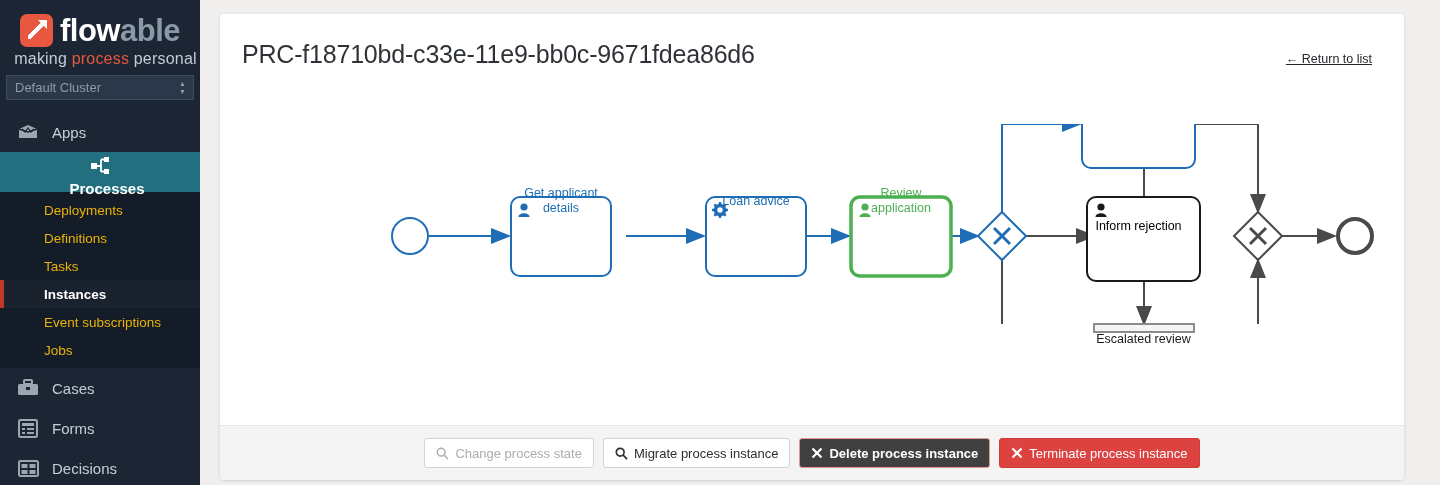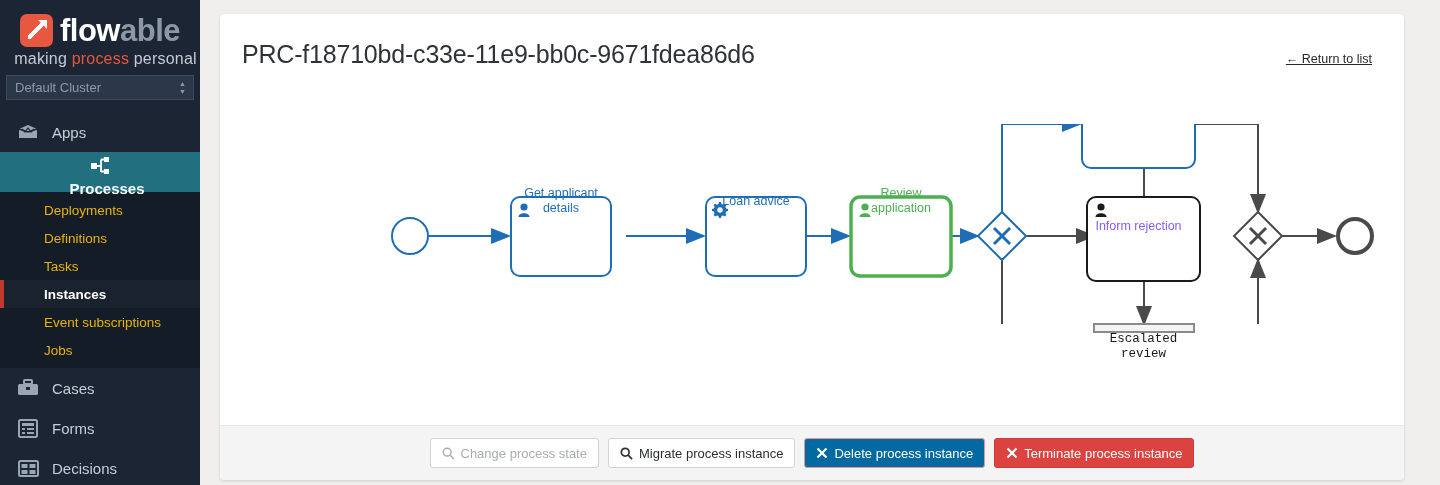--- a/index.html
+++ b/index.html
@@ -189,23 +189,24 @@
     color: #2b2f33;
   }
   .btn-default.is-disabled { color: #a9adb1; }
   .btn-default.is-disabled .bico svg { stroke: #a9adb1; }
   .btn-danger {
     background: #dc4340;
     color: #ffffff;
     border-color: #d03a37;
   }
   .btn-danger.is-disabled {
-    background: #0369a1;
+    background: #404040;
     border-color: #e79593;
     color: #ffffff;
+    font-weight: bold;
   }
   svg { display: block; }
 </style>
 </head>
 <body>
 
 <div id="app">
 
   <div id="sidebar">
 
@@ -422,22 +423,22 @@
             <path d="M870 104 L886 120 M886 104 L870 120" stroke="#4a4a4a" stroke-width="3"></path>
           </g>
 
           <circle cx="975" cy="112" r="17" fill="#ffffff" stroke="#4a4a4a" stroke-width="4"></circle>
         </svg>
 
         <div style="position:absolute; left:0; top:0; width:100%; height:100%; pointer-events:none;">
           <div style="position:absolute; left:291px; top:117px; width:100px; text-align:center; font-size:12.5px; color:#1f6eb5; line-height:15px;">Get applicant details</div>
           <div style="position:absolute; left:486px; top:125px; width:100px; text-align:center; font-size:12.5px; color:#1f6eb5; line-height:15px;">Loan advice</div>
           <div style="position:absolute; left:631px; top:117px; width:100px; text-align:center; font-size:12.5px; color:#4caf50; line-height:15px;">Review application</div>
-          <div style="position:absolute; left:862px; top:150px; width:113px; text-align:center; font-size:12.5px; color:#8b5cf6; line-height:15px;">Inform rejection</div>
-          <div style="position:absolute; left:867px; top:263px; width:113px; text-align:center; font-size:12.5px; color:#1a1a1a; line-height:15px;font-family:Liberation Mono, monospace;">Escalated review</div>
+          <div style="position:absolute; left:862px; top:150px; width:113px; text-align:center; font-size:12.5px; color:#000000; line-height:15px;">Inform rejection</div>
+          <div style="position:absolute; left:867px; top:263px; width:113px; text-align:center; font-size:12.5px; color:#1a1a1a; line-height:15px;">Escalated review</div>
         </div>
       </div>
 
       <div class="card-foot">
 
         <div class="btn btn-default is-disabled">
           <span class="bico">
             <svg width="13" height="13" viewBox="0 0 14 14" fill="none" stroke="#a9adb1" stroke-width="1.6">
               <circle cx="5.6" cy="5.6" r="4.2"></circle>
                 <path d="M8.8 8.8 L13 13"></path>

